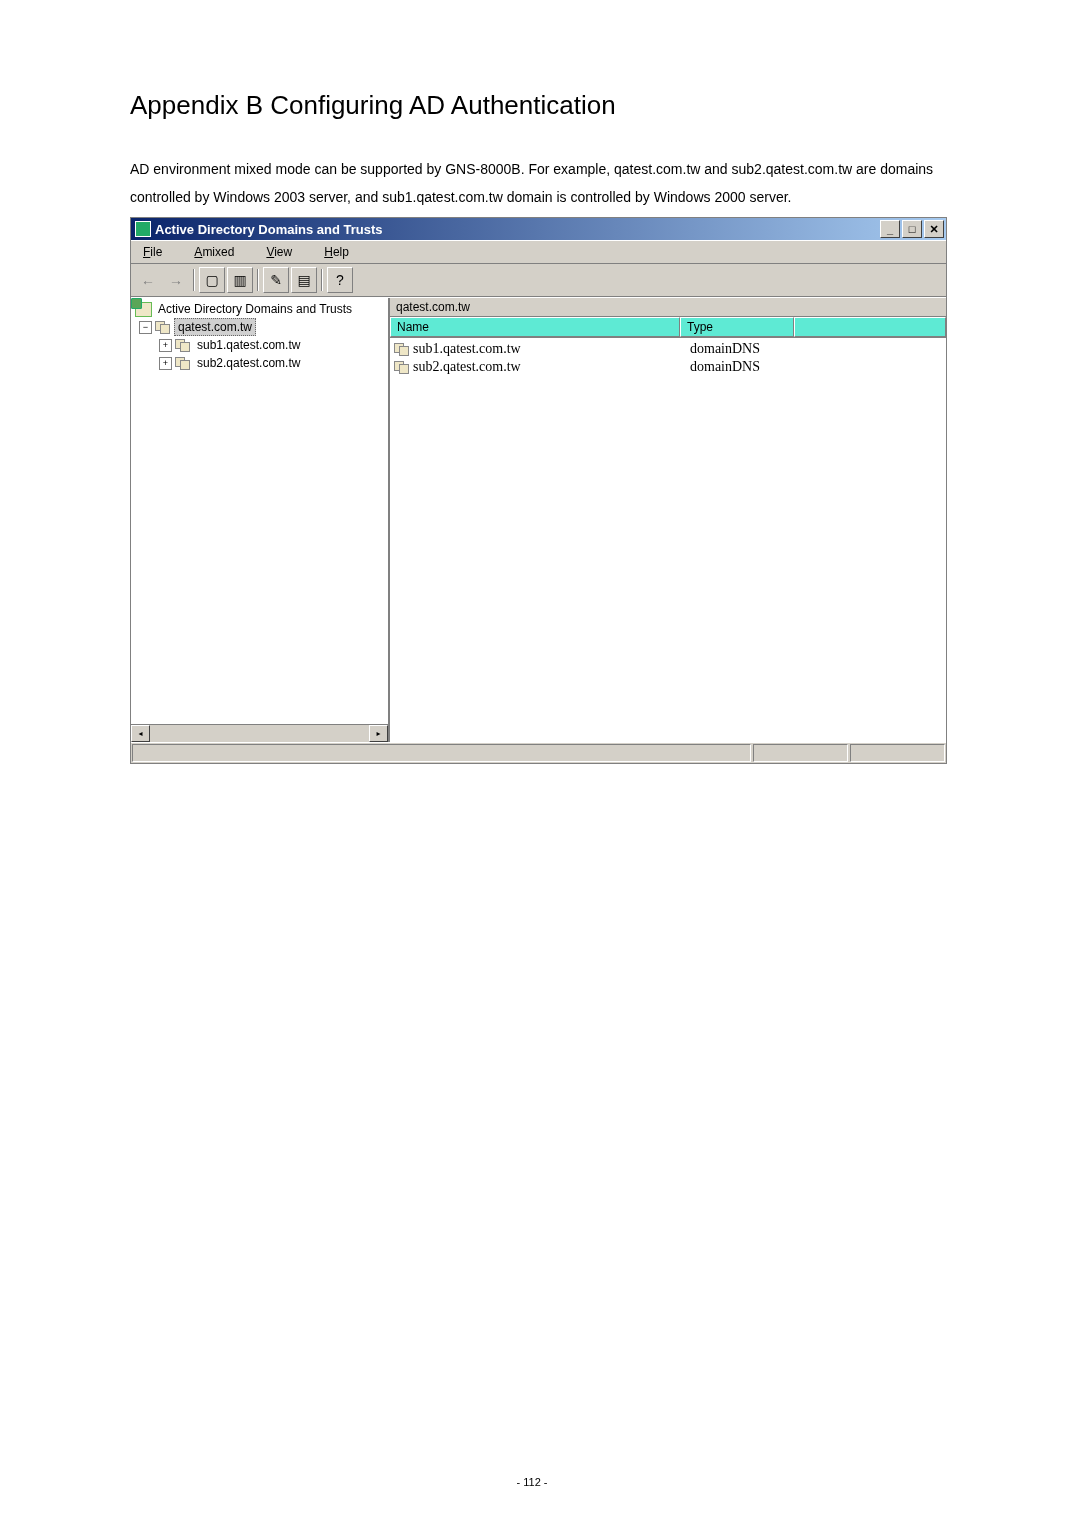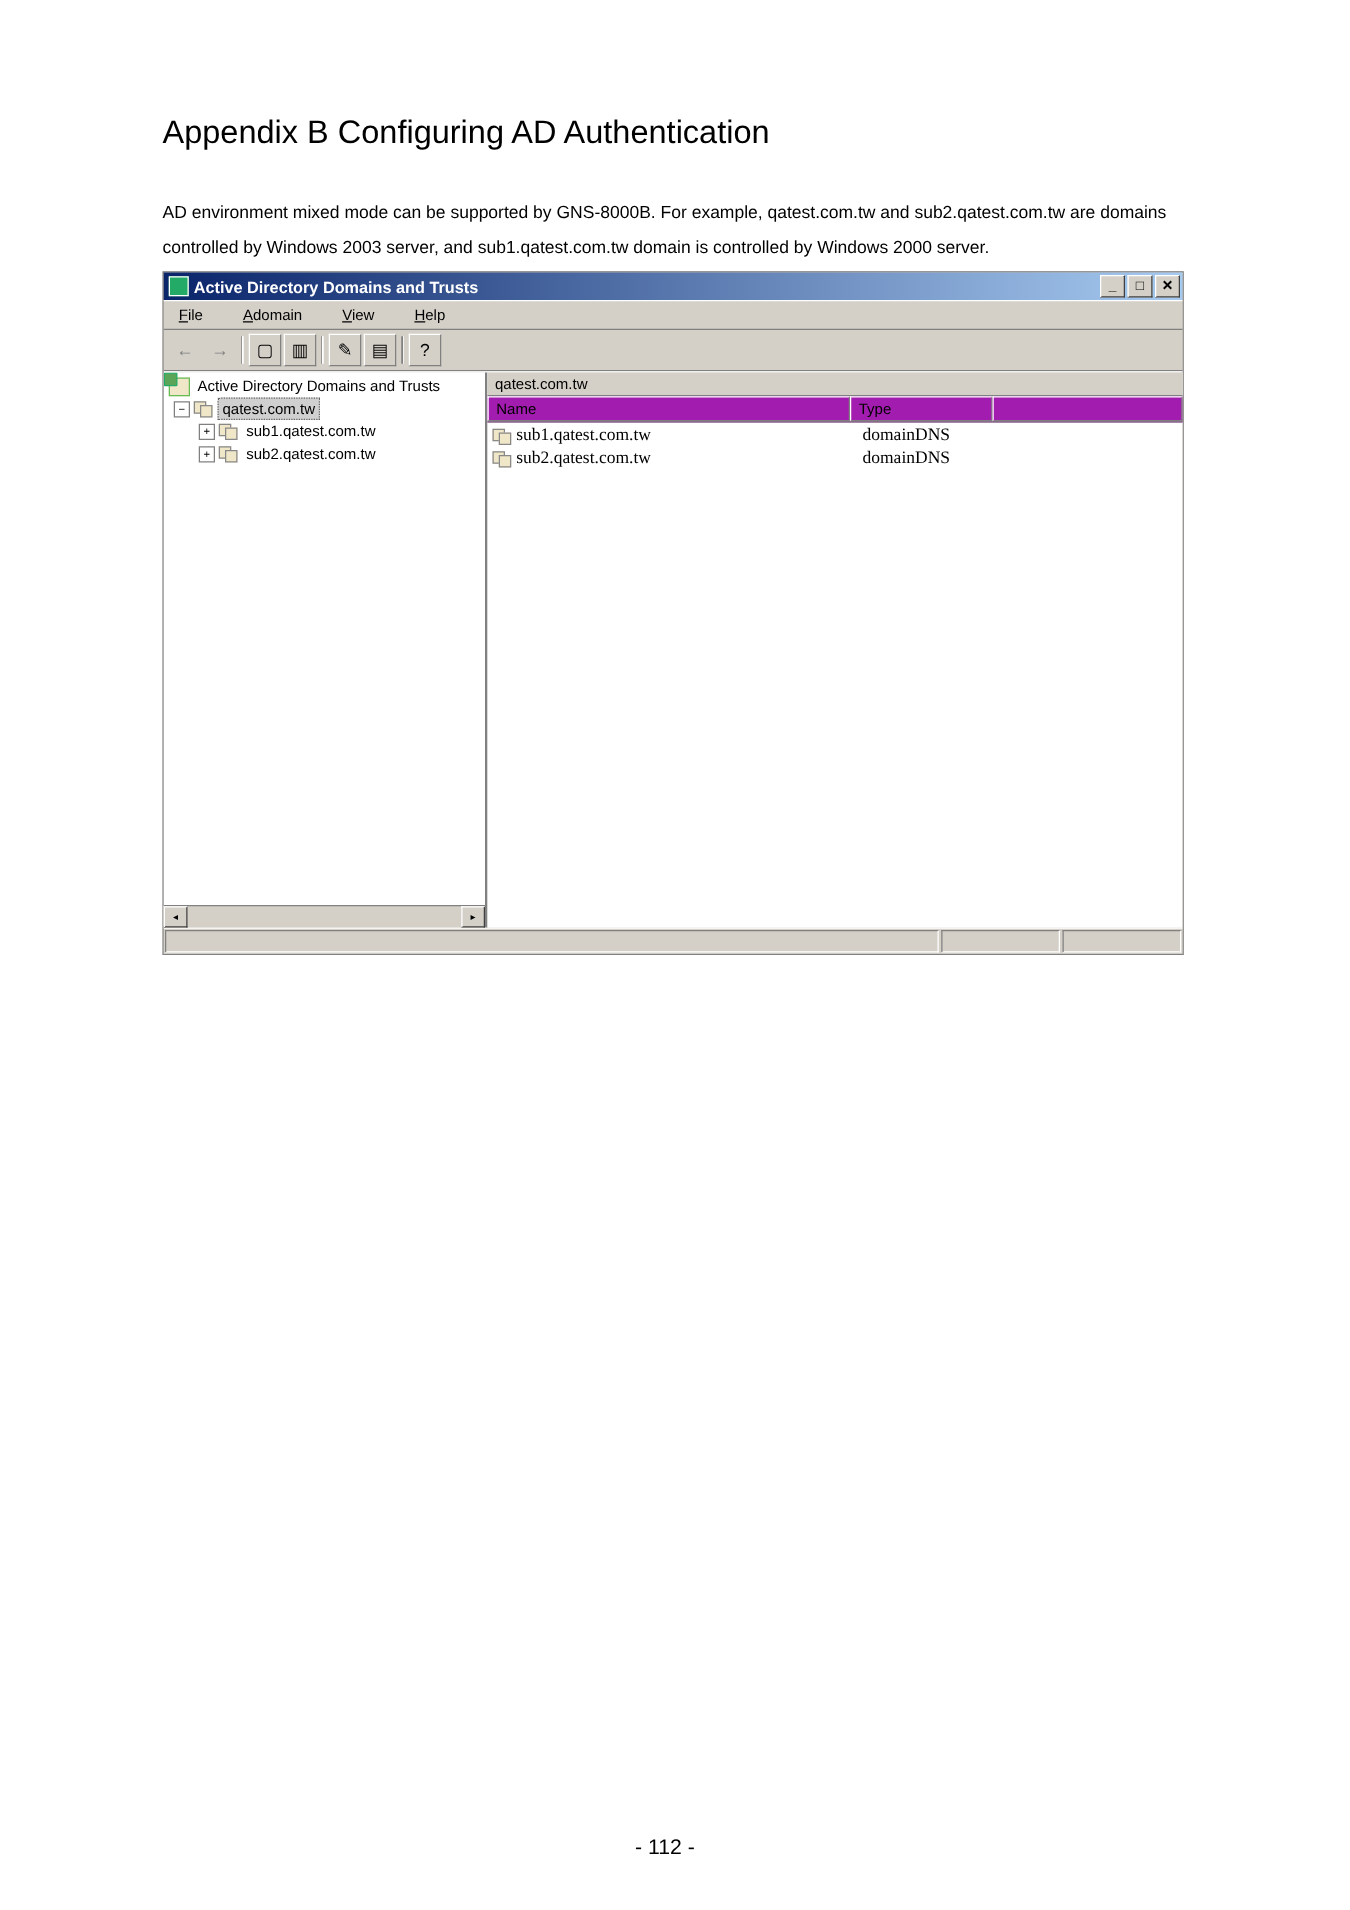--- a/index.html
+++ b/index.html
@@ -29,34 +29,34 @@
   .ad-ico.root::before{content:"";position:absolute;left:-5px;top:-5px;width:9px;height:9px;background:#5aa557;border:1px solid #2a6;border-radius:1px}
   .dom-ico{width:15px;height:13px;margin-right:4px;position:relative;display:inline-block}
   .dom-ico::before{content:"";position:absolute;left:0;top:0;width:8px;height:8px;background:#efe7c7;border:1px solid #888}
   .dom-ico::after{content:"";position:absolute;right:0;bottom:0;width:8px;height:8px;background:#efe7c7;border:1px solid #888}
   .tree-label{padding:1px 3px}
   .tree-label.sel{background:#d0d0d0;border:1px dotted #666}
   .tree-scrollbar{height:17px;background:#d4d0c8;border-top:1px solid #808080;display:flex;justify-content:space-between}
   .sbtn{width:17px;height:15px;background:#d4d0c8;border:1px solid #fff;border-right-color:#404040;border-bottom-color:#404040;display:flex;align-items:center;justify-content:center;font-size:8px}
   .list-pane{flex:1;display:flex;flex-direction:column;background:#fff}
   .pane-title{background:#d4d0c8;border-bottom:1px solid #808080;height:18px;display:flex;align-items:center;padding-left:6px}
-  .col-headers{display:flex;background:#a21caf;height:20px;border-bottom:1px solid #808080}
+  .col-headers{display:flex;background:#5eead4;height:20px;border-bottom:1px solid #808080}
   .col{border:1px solid #fff;border-right-color:#808080;border-bottom-color:#808080;box-sizing:border-box;display:flex;align-items:center;padding-left:6px}
   .col.name{width:290px}
   .col.type{width:114px}
   .col.rest{flex:1}
   .list-body{flex:1;min-height:400px;padding:2px 0}
   .list-row{display:flex;align-items:center;height:18px;font-family:"Times New Roman",serif;font-size:14px}
   .list-row .c1{width:290px;display:flex;align-items:center;padding-left:4px}
   .list-row .c2{width:120px;padding-left:6px}
   .statusbar{display:flex;height:20px;background:#d4d0c8;border-top:1px solid #fff}
   .status-cell{border:1px solid #808080;border-right-color:#fff;border-bottom-color:#fff;box-sizing:border-box;margin:1px}
   .status-cell.main{flex:1}
   .status-cell.sm{width:95px}
-  .footer{position:absolute;bottom:40px;left:0;right:16px;text-align:center;font-size:17px}
+  .footer{position:absolute;bottom:40px;left:0;right:16px;text-align:center;font-size:11px}
 </style>
 </head>
 <body>
 
 <div class="page">
   <h1>Appendix B    Configuring AD Authentication</h1>
   <p class="para">AD environment mixed mode can be supported by GNS-8000B.  For example, qatest.com.tw and sub2.qatest.com.tw are domains controlled by Windows 2003 server, and sub1.qatest.com.tw domain is controlled by Windows 2000 server.</p>
 
   <div class="win">
     <div class="titlebar">
@@ -64,21 +64,21 @@
       <span class="title-text">Active Directory Domains and Trusts</span>
       <div class="ctrl-btns">
         <div class="ctrl-btn">_</div>
         <div class="ctrl-btn">□</div>
         <div class="ctrl-btn">✕</div>
       </div>
     </div>
 
     <div class="menubar">
       <div class="menuitem"><span class="ul">F</span><span>ile</span></div>
-      <div class="menuitem"><span class="ul">A</span><span>domain</span></div>
+      <div class="menuitem"><span class="ul">A</span><span>mixed</span></div>
       <div class="menuitem"><span class="ul">V</span><span>iew</span></div>
       <div class="menuitem"><span class="ul">H</span><span>elp</span></div>
     </div>
 
     <div class="toolbar">
       <div class="tb-btn">
           <span>←</span>
         </div>
       <div class="tb-btn">
           <span>→</span>

